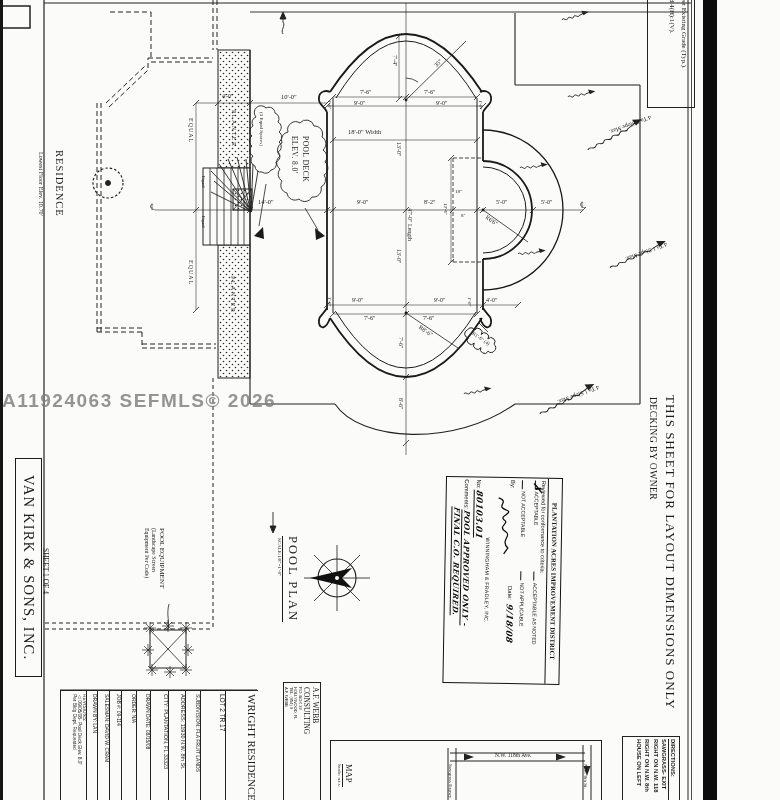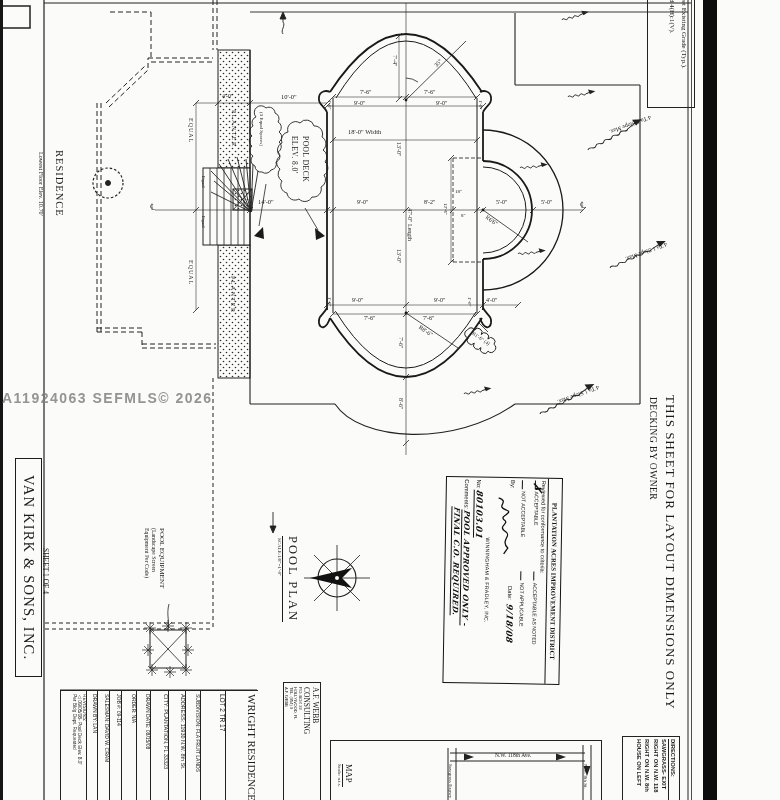--- a/index.html
+++ b/index.html
@@ -5,21 +5,21 @@
   html,body{margin:0;padding:0;background:#fff;}
   .page{position:relative;width:780px;height:800px;background:#fbfbf9;overflow:hidden;
         font-family:"Liberation Serif",serif;color:#1c1c1c;}
   .abs{position:absolute;}
   .lh{position:absolute;white-space:nowrap;transform-origin:0 0;line-height:1;}
   .lv{position:absolute;white-space:nowrap;writing-mode:vertical-rl;text-orientation:mixed;
       transform-origin:0 0;line-height:1;}
   .pl{z-index:6;}
   svg.lines{position:absolute;left:0;top:0;z-index:4;}
   .watermark{position:absolute;z-index:9;font-family:"Liberation Sans",sans-serif;
-      font-weight:600;color:rgba(125,125,125,.82);letter-spacing:1.5px;font-size:14px;}
+      font-weight:600;color:rgba(125,125,125,.82);letter-spacing:1.5px;font-size:19px;}
   
   .vkbox{position:absolute;left:15px;top:458px;width:25px;height:217px;border:1.6px solid #1c1c1c;
       display:flex;align-items:center;justify-content:center;background:#fbfbf9;z-index:6;}
   .vkbox span{writing-mode:vertical-rl;font-size:14.5px;letter-spacing:1.2px;white-space:nowrap;}
   
   .gradebox{position:absolute;left:647px;top:-12px;width:42px;height:112px;border:1.3px solid #222;
       writing-mode:vertical-rl;padding:3px 4px 3px 0;z-index:6;}
   .gradebox div{font-size:6.8px;line-height:12px;white-space:nowrap;}
   
   .cloudtext{position:absolute;left:289px;top:136px;writing-mode:vertical-rl;z-index:6;}

